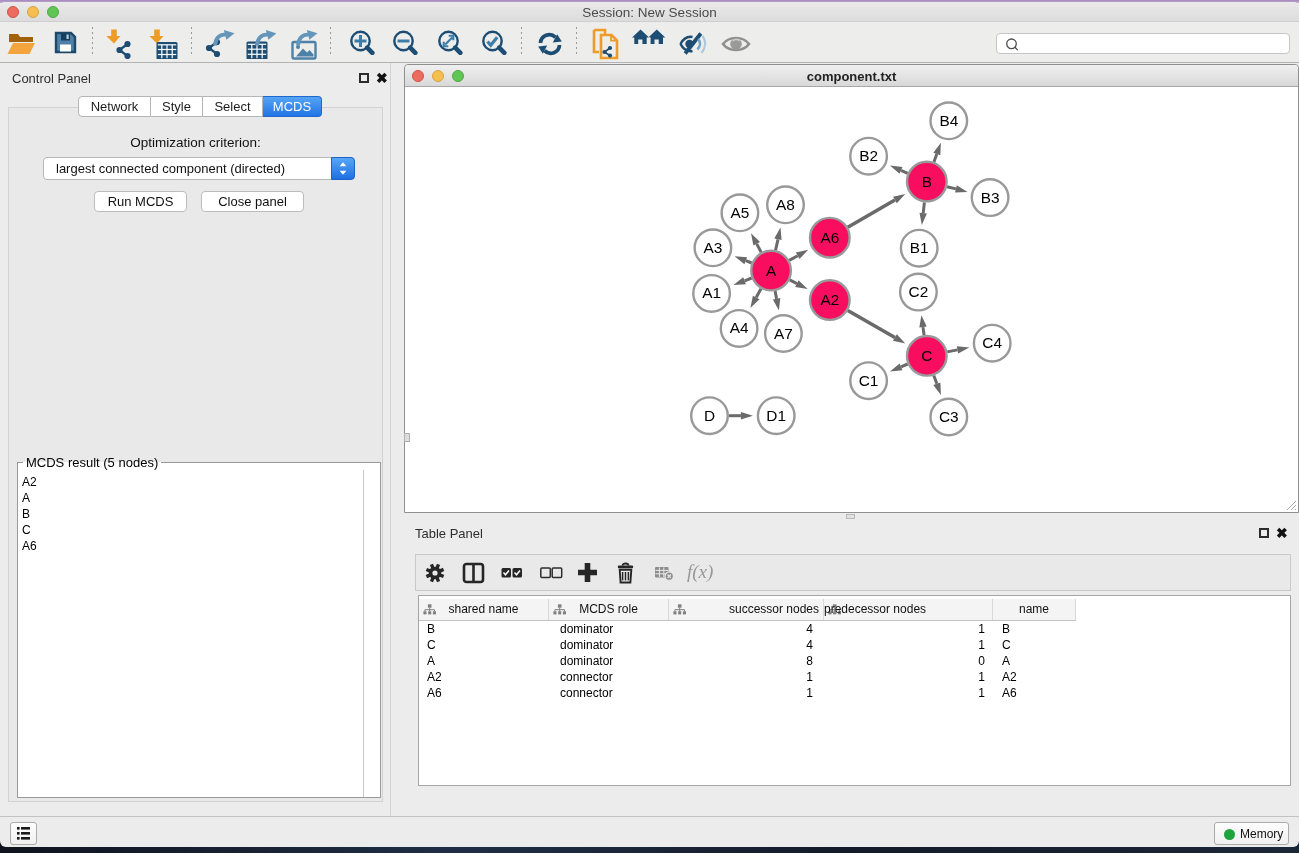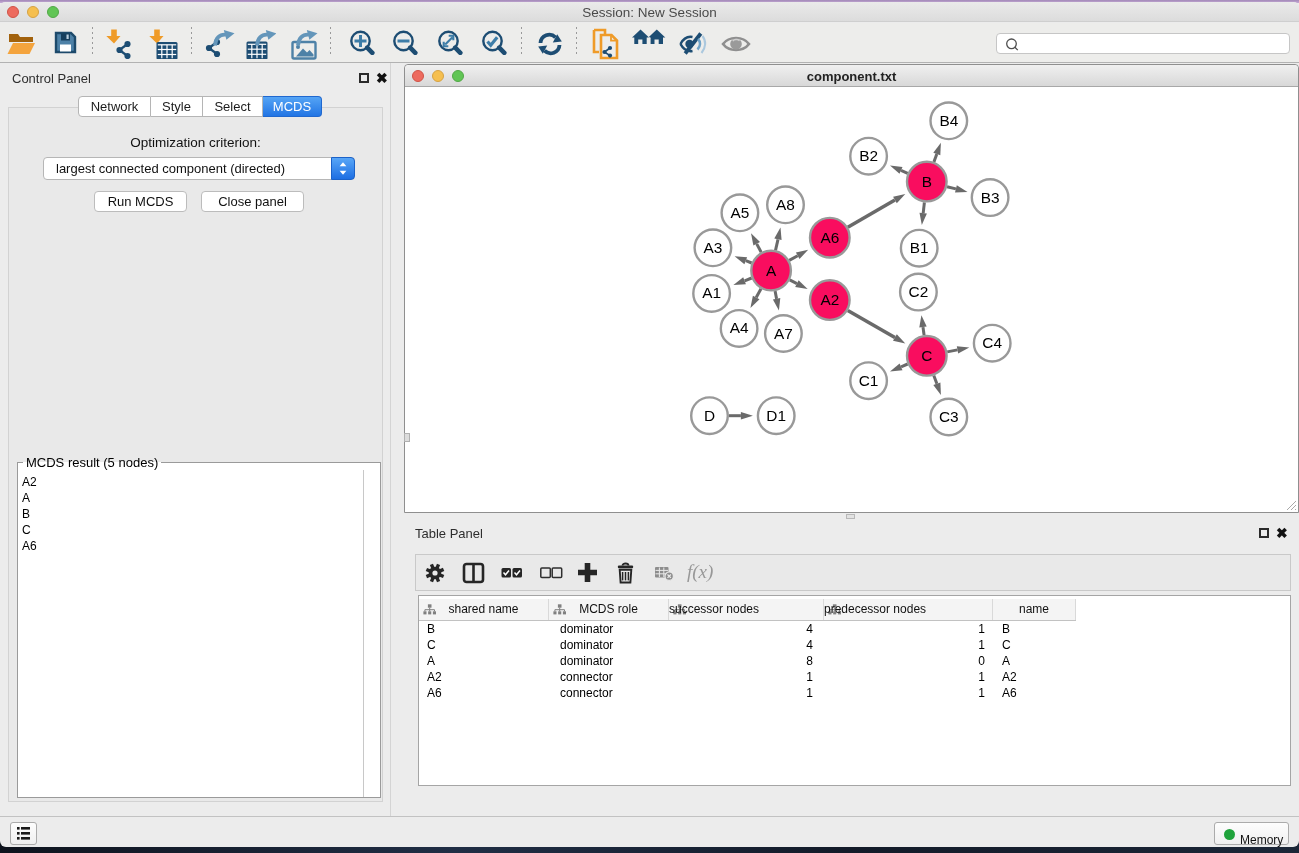--- a/index.html
+++ b/index.html
@@ -391,21 +391,21 @@
         <div style="position:absolute;left:0;right:0;top:3px;text-align:center;">MCDS role</div>
       </div>
       <div class="thdr" style="left:250px;width:155px;">
         <svg width="13" height="11" viewBox="0 0 13 11" style="position:absolute;left:4px;top:5px">
           <rect x="4.9" y="0.3" width="3.6" height="3.4" fill="#808080"></rect>
           <path d="M6.7 3.7 v2 M1.9 5.7 h9.6 M1.9 5.7 v1.6 M6.7 5.7 v1.6 M11.5 5.7 v1.6" stroke="#808080" stroke-width="1" fill="none"></path>
           <rect x="0.4" y="7.3" width="3.1" height="3.1" fill="#808080"></rect>
           <rect x="5.15" y="7.3" width="3.1" height="3.1" fill="#808080"></rect>
           <rect x="9.9" y="7.3" width="3.1" height="3.1" fill="#808080"></rect>
         </svg>
-        <div style="position:absolute;left:0;right:4px;top:3px;text-align:left;">successor nodes</div>
+        <div style="position:absolute;left:0;right:4px;top:3px;text-align:right;">successor nodes</div>
       </div>
       <div class="thdr" style="left:405px;width:169px;">
         <svg width="13" height="11" viewBox="0 0 13 11" style="position:absolute;left:4px;top:5px">
           <rect x="4.9" y="0.3" width="3.6" height="3.4" fill="#808080"></rect>
           <path d="M6.7 3.7 v2 M1.9 5.7 h9.6 M1.9 5.7 v1.6 M6.7 5.7 v1.6 M11.5 5.7 v1.6" stroke="#808080" stroke-width="1" fill="none"></path>
           <rect x="0.4" y="7.3" width="3.1" height="3.1" fill="#808080"></rect>
           <rect x="5.15" y="7.3" width="3.1" height="3.1" fill="#808080"></rect>
           <rect x="9.9" y="7.3" width="3.1" height="3.1" fill="#808080"></rect>
         </svg>
         <div style="position:absolute;left:0;right:0;top:3px;text-align:left;">predecessor nodes</div>
@@ -450,16 +450,16 @@
           <rect x="10" y="4" width="9" height="2.6"></rect>
       <rect x="6" y="9" width="2.6" height="2.6"></rect>
           <rect x="10" y="9" width="9" height="2.6"></rect>
       <rect x="6" y="14" width="2.6" height="2.6"></rect>
           <rect x="10" y="14" width="9" height="2.6"></rect>
         </g>
     </svg>
   </div>
   <div class="sbtn" style="left:1214px;top:5px;width:75px;height:23px;">
     <div style="position:absolute;left:9px;top:6px;width:11px;height:11px;border-radius:50%;background:#1fa33c;"></div>
-    <div style="position:absolute;left:25px;top:4px;font-size:12px;color:#111;margin-top:6px;">Memory</div>
+    <div style="position:absolute;left:25px;top:4px;font-size:12px;color:#111;">Memory</div>
   </div>
 </div>
 <div class="abs" id="darkstrip"></div>
 
 </body></html>

